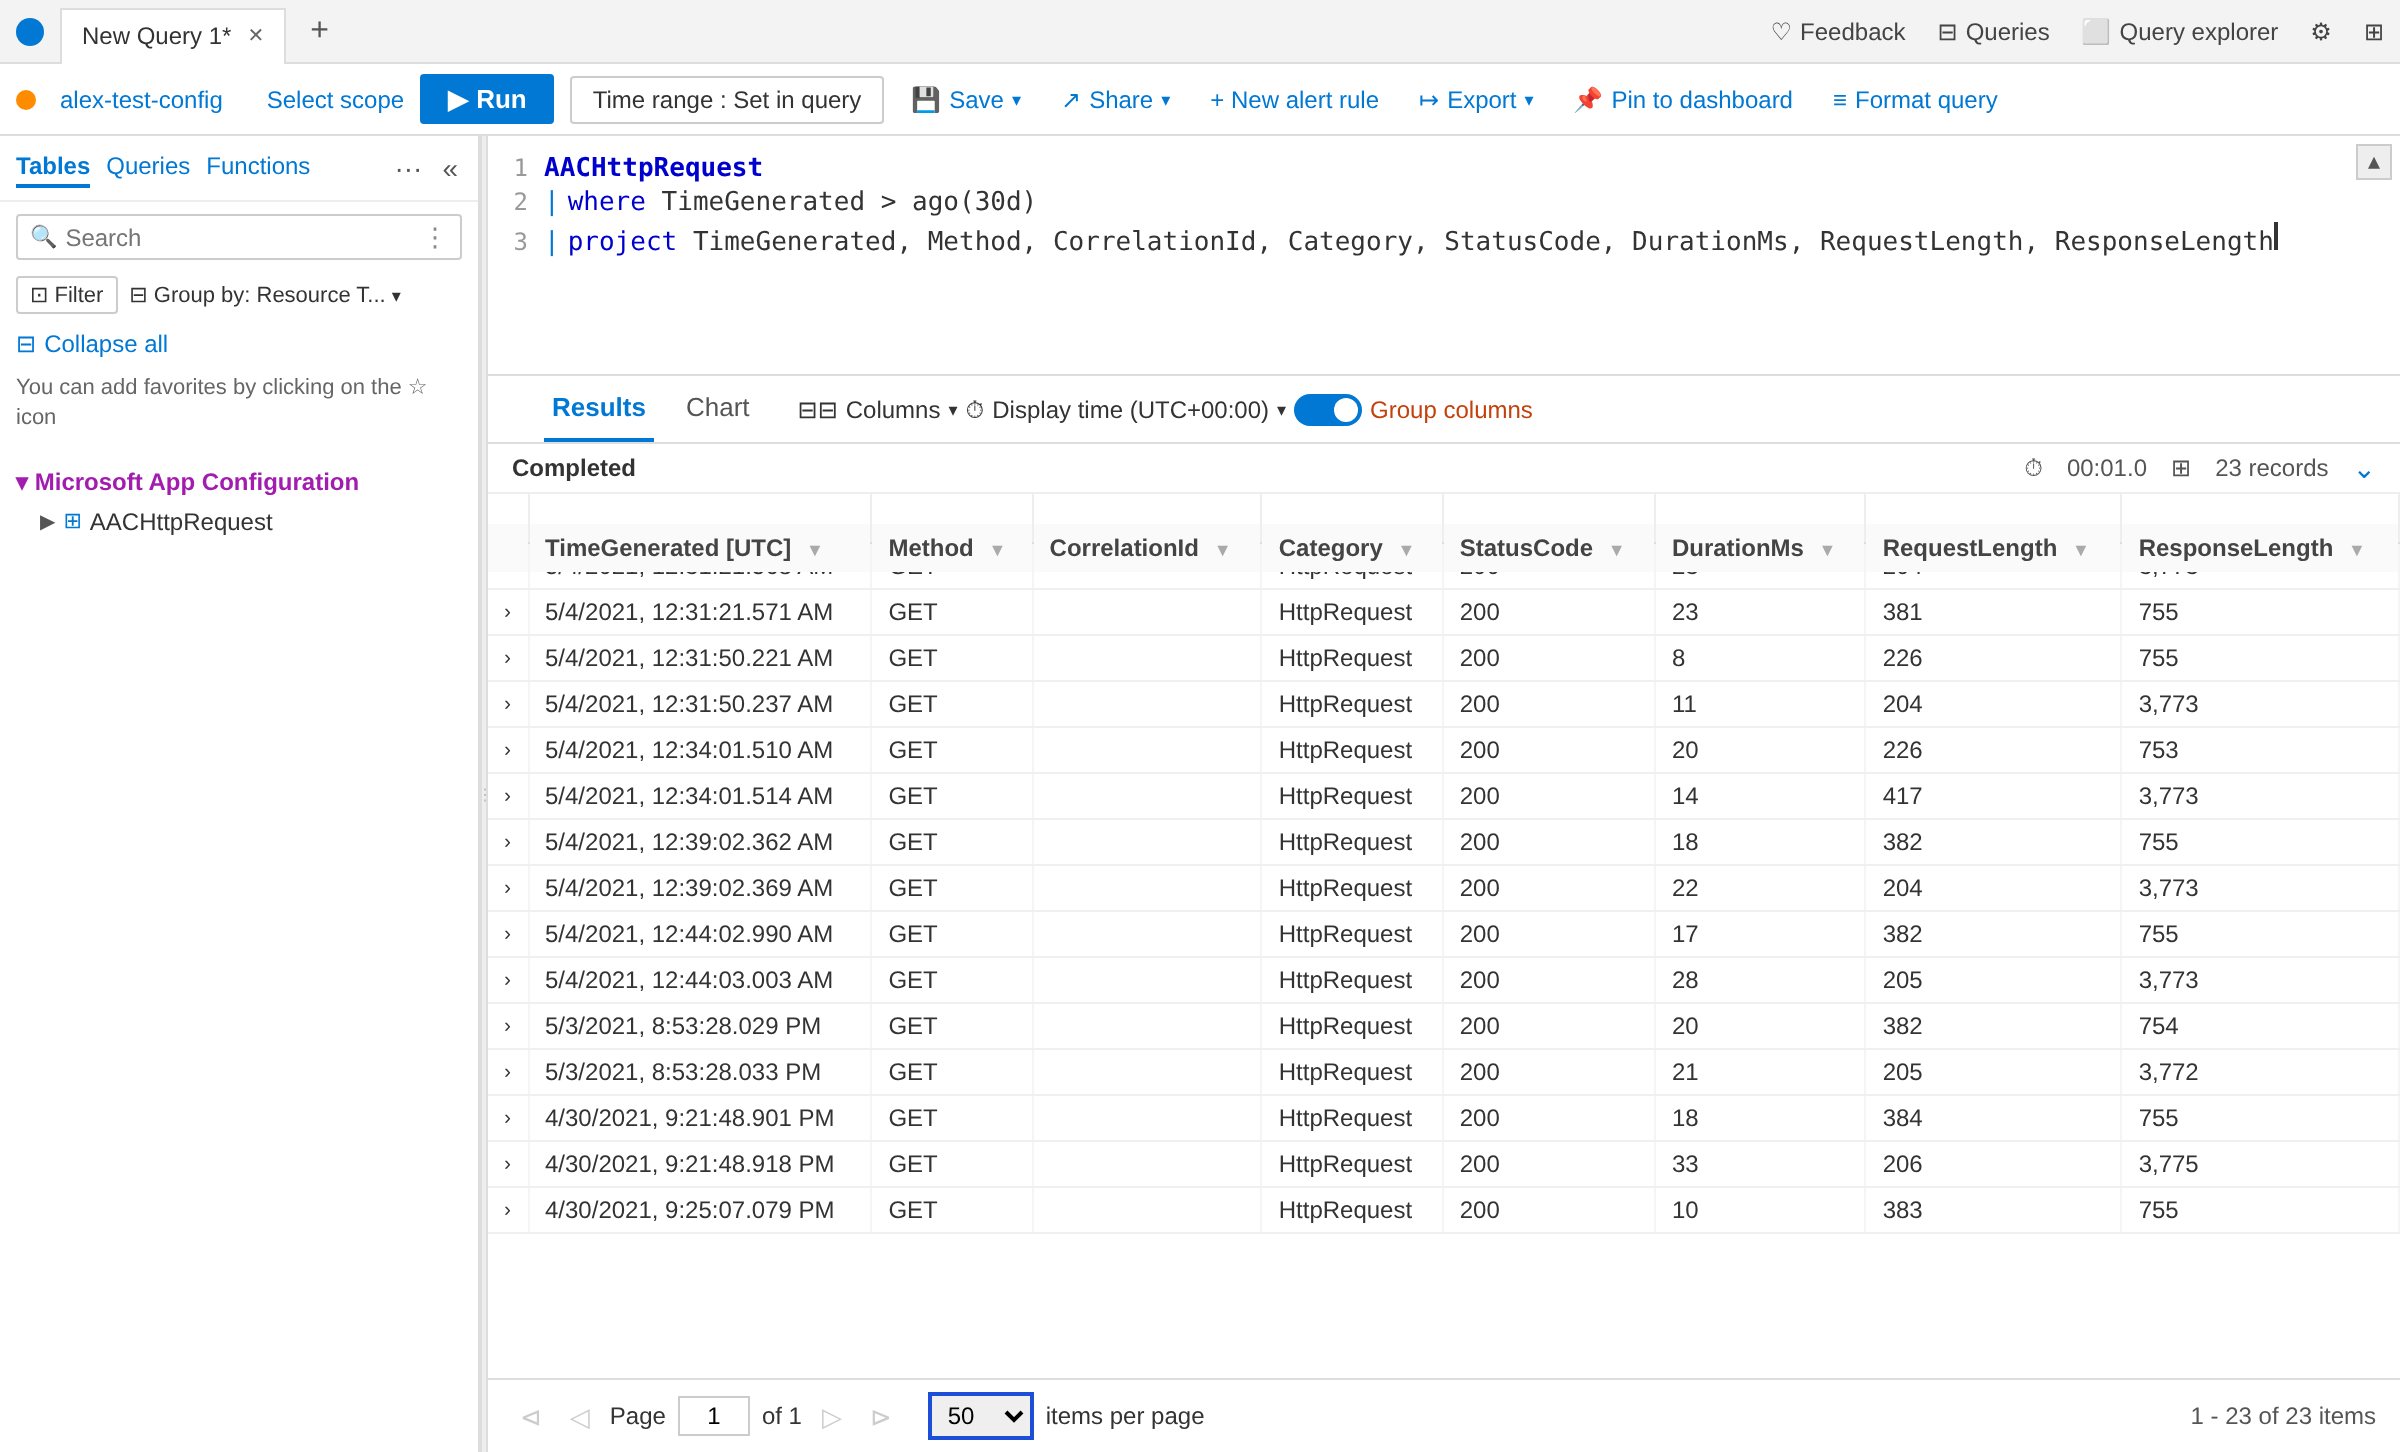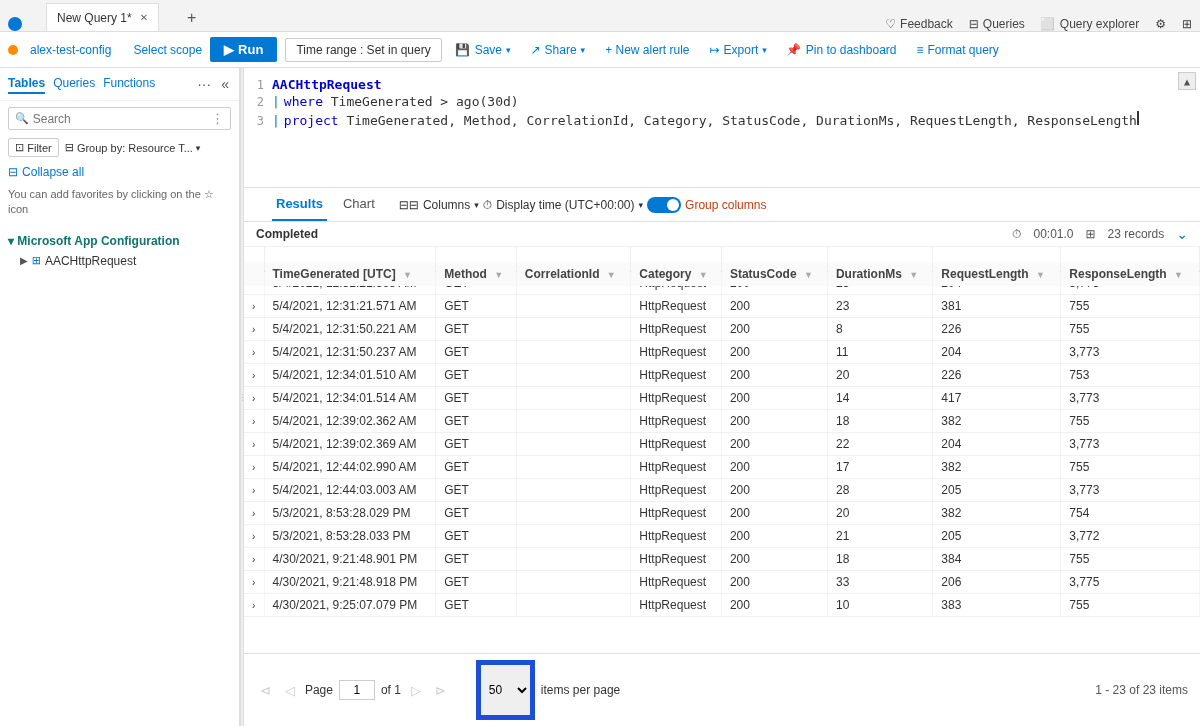--- a/index.html
+++ b/index.html
@@ -1,22 +1,22 @@
 <!DOCTYPE html>
 <html><head>
   <meta charset="utf-8">
   <style>
     * { box-sizing: border-box; margin: 0; padding: 0; }
     body { font-family: 'Segoe UI', sans-serif; font-size: 12px; color: #333; background: #fff; overflow: hidden; }
 
     
     .top-bar {
-      display: flex; align-items: flex-end; height: 32px;
+      display: flex; align-items: center; height: 32px;
       background: #f3f3f3; border-bottom: 1px solid #ddd;
-      padding: 0 8px; gap: 20px;
+      padding: 0 8px; gap: 4px;
     }
     .tab {
       display: flex; align-items: center; gap: 4px;
       background: #fff; border: 1px solid #ddd; border-bottom: none;
       padding: 4px 10px; font-size: 12px; cursor: pointer;
       height: 28px; margin-top: 4px;
     }
     .tab .close-btn { color: #666; font-size: 10px; cursor: pointer; margin-left: 4px; }
     .new-tab { background: none; border: none; font-size: 16px; cursor: pointer; padding: 4px 8px; color: #555; }
     .top-right { margin-left: auto; display: flex; align-items: center; gap: 16px; font-size: 12px; color: #444; }
@@ -94,21 +94,21 @@
       padding: 6px 8px; font-size: 12px; color: #0078d4; cursor: pointer;
       display: flex; align-items: center; gap: 4px;
     }
 
     .sidebar-section { padding: 0 8px; }
     .sidebar-section-title {
       font-weight: 700; font-size: 12px; padding: 6px 0 4px; color: #222;
     }
     .sidebar-fav-text { font-size: 11px; color: #666; line-height: 1.4; padding: 2px 0 8px; }
     .sidebar-group-title {
-      font-weight: 600; font-size: 12px; padding: 8px 0 4px; color: #0f766e;
+      font-weight: 600; font-size: 12px; padding: 8px 0 4px; color: #a21caf;
       cursor: pointer;
     }
     .sidebar-tree-item {
       display: flex; align-items: center; gap: 4px;
       padding: 2px 0 2px 12px; font-size: 12px; cursor: pointer;
     }
     .tree-icon { font-size: 10px; color: #555; }
     .table-icon { color: #0078d4; font-size: 11px; }
 
     
@@ -199,21 +199,21 @@
     }
     .page-nav { display: flex; align-items: center; gap: 6px; }
     .page-nav-btn {
       background: none; border: none; cursor: pointer; color: #555; font-size: 13px; padding: 2px 4px;
     }
     .page-nav-btn:disabled { color: #ccc; cursor: default; }
     .page-input {
       border: 1px solid #ccc; padding: 2px 6px; width: 36px; text-align: center; font-size: 12px;
     }
     .per-page-select {
-      border: 5px solid #1d4ed8; padding: 17px 4px; font-size: 12px; margin-left: 20px;
+      border: 2px solid #1d4ed8; padding: 2px 4px; font-size: 12px; margin-left: 8px;
     }
     .page-count { color: #555; }
 
     .divider-handle {
       width: 4px; cursor: col-resize; background: #eee;
       border-left: 1px solid #ddd; border-right: 1px solid #ddd;
       display: flex; align-items: center; justify-content: center;
     }
     .divider-dots { color: #bbb; font-size: 8px; letter-spacing: -1px; }
 

